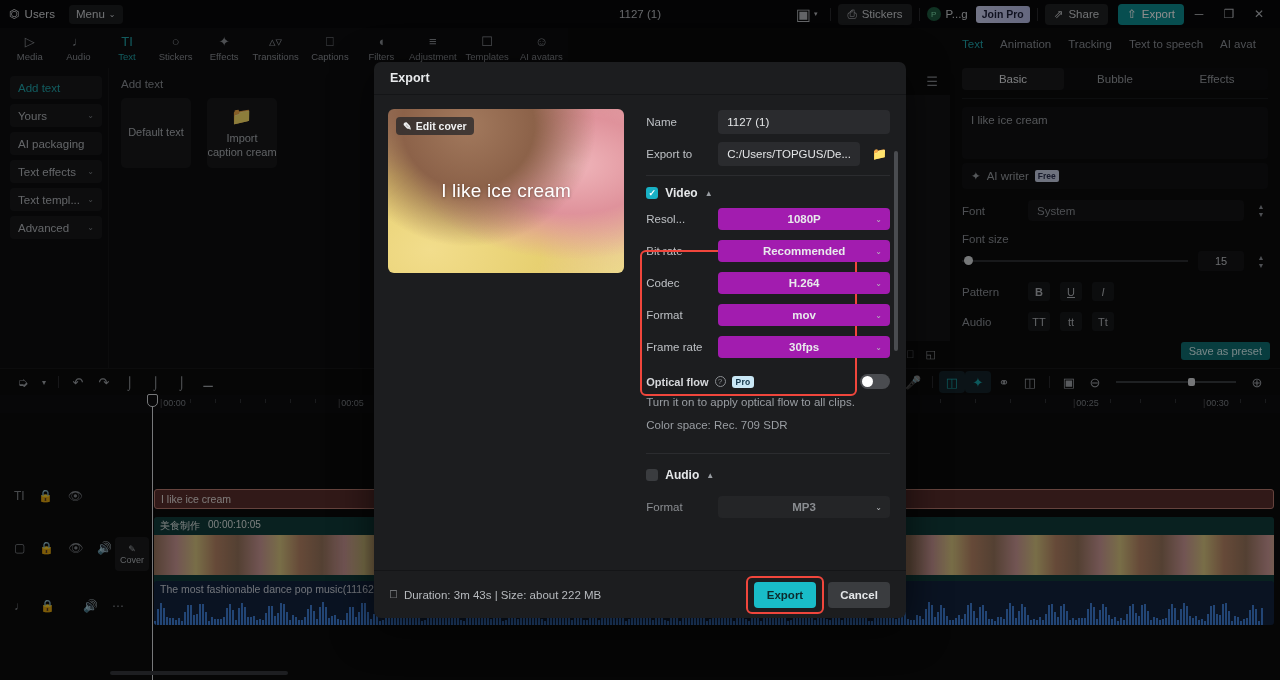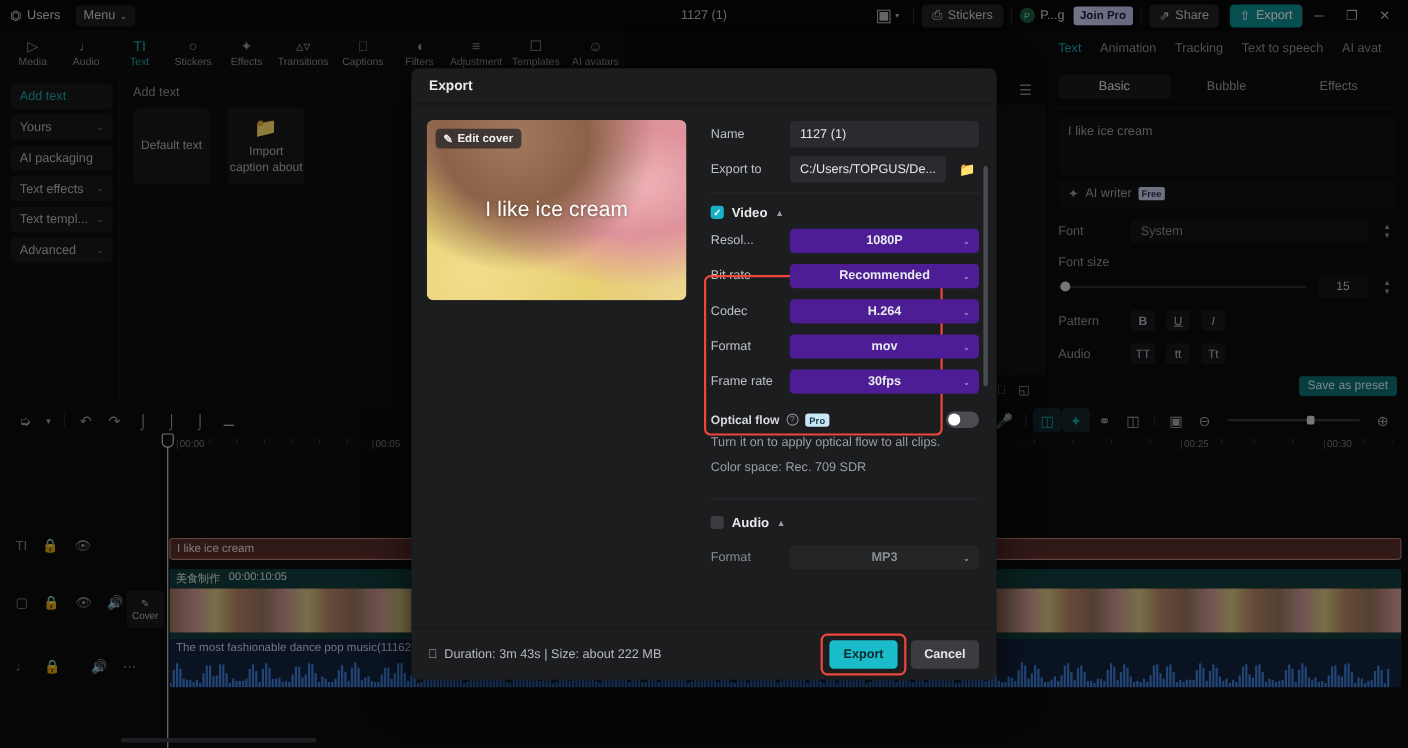--- a/index.html
+++ b/index.html
@@ -269,21 +269,21 @@
   .cbox { width: 12px; height: 12px; border-radius: 3px; background: #18b0c4; color: #fff; font-size: 9px; display: flex; align-items: center; justify-content: center; }
   .cbox.off { background: #3a3c3f; }
   .caret-up { font-size: 8px; color: #9a9ea3; }
   .redbox {
     position: absolute; left: -6px; top: 44px; width: 217px; height: 146px;
     border: 2px solid #f0463c; border-radius: 6px; pointer-events: none;
   }
   .srow { display: flex; align-items: center; height: 26px; margin-top: 6px; gap: 10px; }
   .slabel { width: 62px; font-size: 11.5px; color: #bdc0c4; }
   .sctl {
-    flex: 1; height: 22px; background: #4c1d95; border-radius: 4px; position: relative;
+    flex: 1; height: 22px; background: #a21caf; border-radius: 4px; position: relative;
     display: flex; align-items: center; justify-content: center;
     font-size: 11.5px; font-weight: bold; color: #e8eaec;
   }
   .sctl.dim { color: #8a8d91; font-weight: bold; background: #242527; }
   .sctl .chev { position: absolute; right: 8px; font-size: 8px; color: #b7babe; font-weight: normal; }
   .optrow { display: flex; align-items: center; margin-top: 14px; gap: 6px; }
   .opt-label { font-size: 11px; color: #d6d8db; font-weight: bold; }
   .qmark { width: 11px; height: 11px; border-radius: 50%; border: 1px solid #8a8d91; color: #8a8d91; font-size: 8px; display: flex; align-items: center; justify-content: center; }
   .badge-pro {
     background: #c9e7f5; color: #13364a; font-size: 8.5px; font-weight: bold;
@@ -436,21 +436,21 @@
     </div>
     <div class="libbody">
       <div class="lib-title">Add text</div>
       <div class="card-row">
         <div class="lcard">
           <span>Default text</span>
         </div>
         <div class="lcard">
           <span class="fic">📁</span>
           <span style="white-space:pre-line">Import
-caption about</span>
+caption cream</span>
         </div>
       </div>
     </div>
   </div>
 
   <div class="player">
     <div class="player-head">
       <span class="ph-title">Player</span>
       <span class="ph-menu">☰</span>
     </div>

